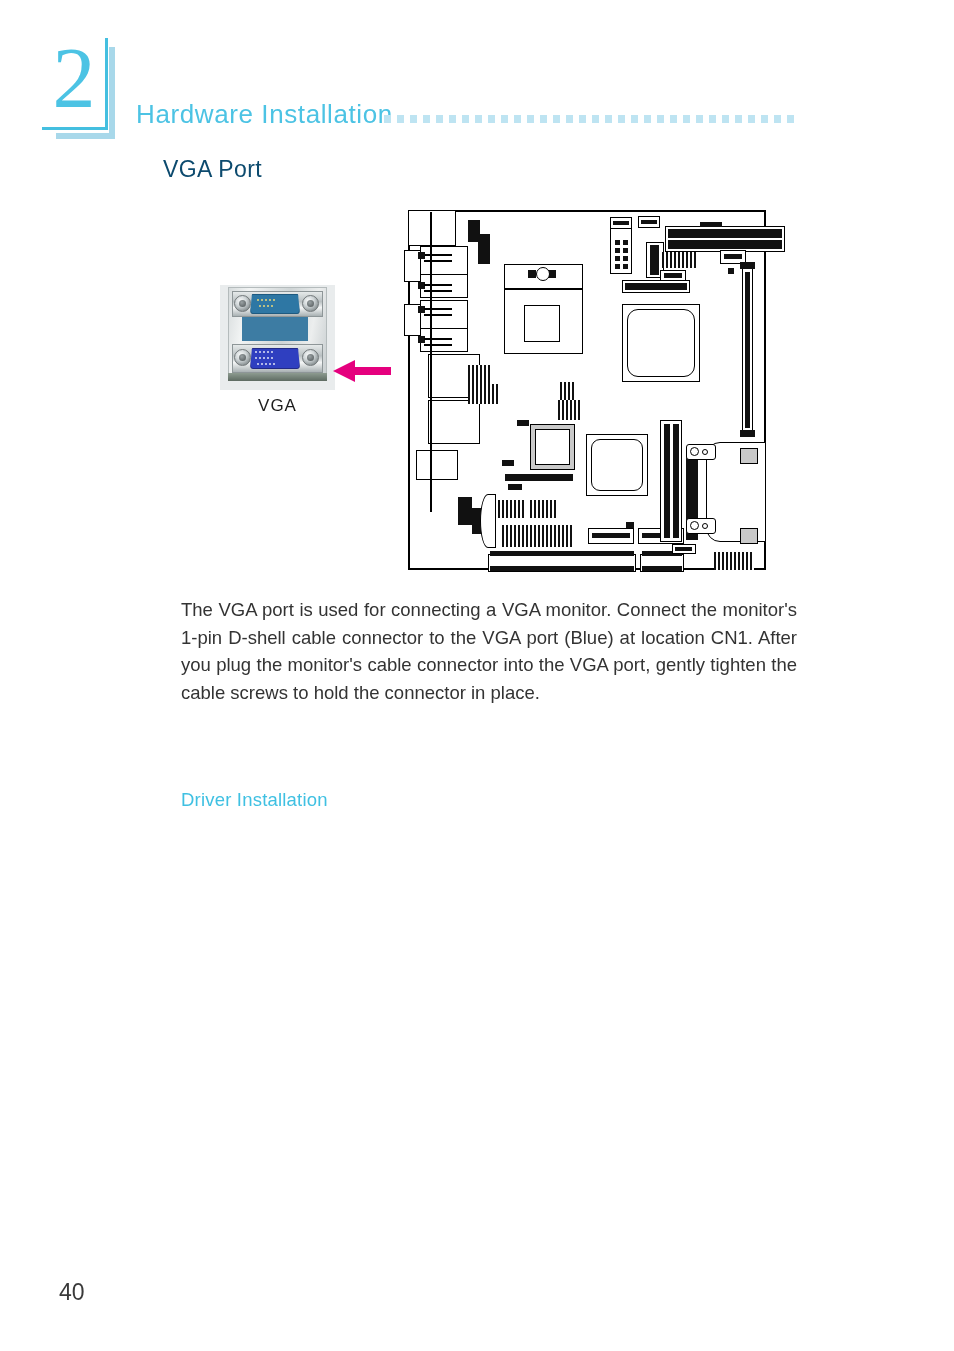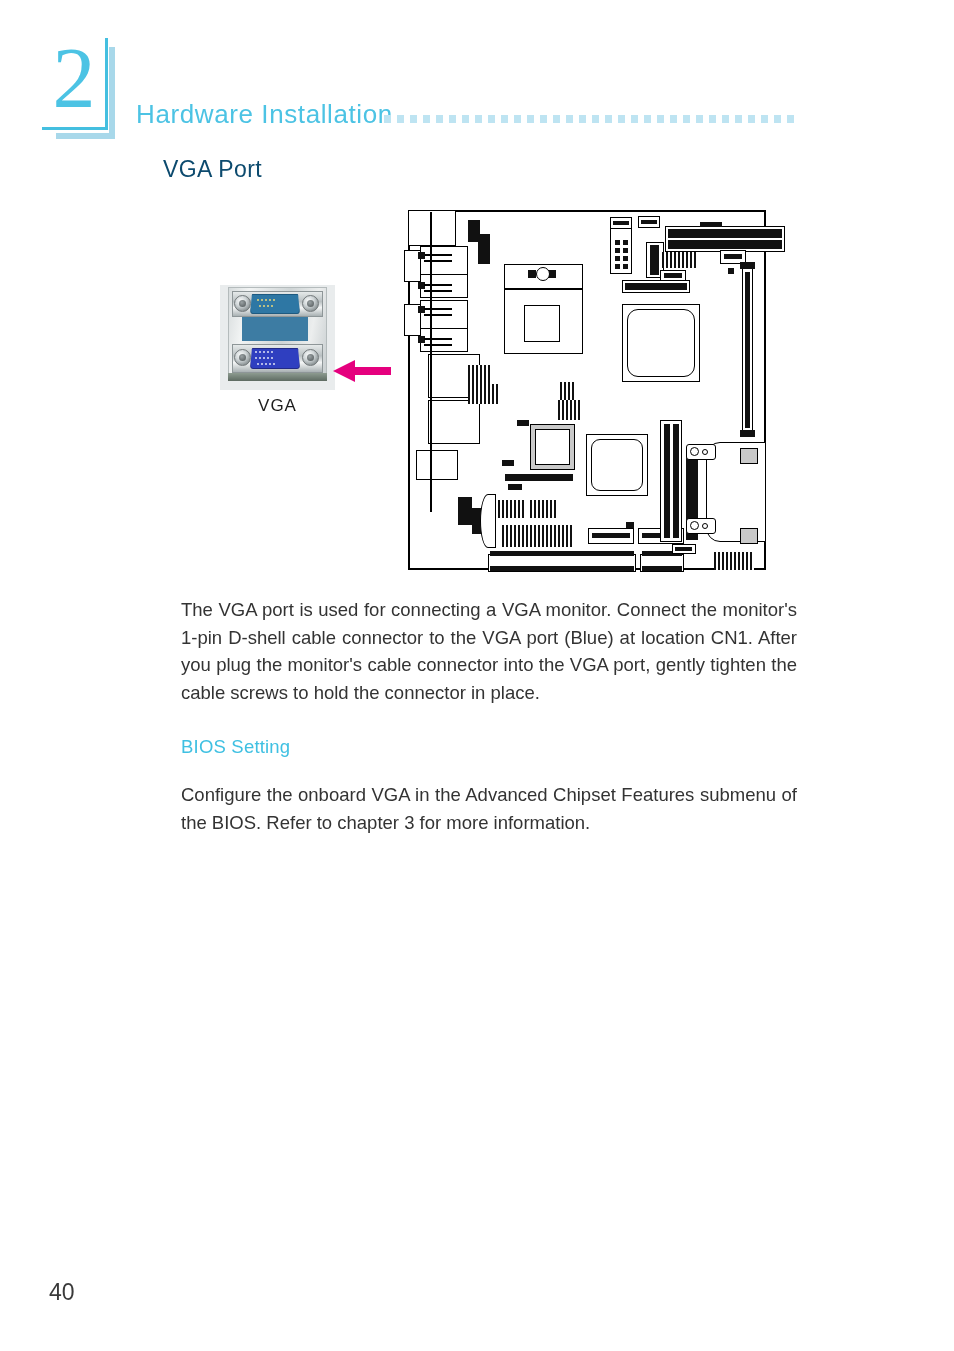--- a/index.html
+++ b/index.html
@@ -308,21 +308,21 @@
     font-weight: 400;
     color: #3fc0e2;
     letter-spacing: 0.2px;
   }
   .gap-lg { height: 30px; }
   .gap-md { height: 23px; }
 
   
   .page-number {
     position: absolute;
-    left: 49px;
+    left: 59px;
     top: 1279px;
     font-size: 23px;
     color: #3a3a3a;
   }
 </style>
 </head>
 <body>
 
 <div class="chapter-header">
 
@@ -569,22 +569,21 @@
     <div class="pc" style="left:265px;top:335px;width:17px;height:4px;"></div>
 
   </div>
 </div>
 
 <div class="content">
 
   <p class="body">The VGA port is used for connecting a VGA monitor. Connect the monitor's 1-pin D-shell cable connector to the VGA port (Blue) at location CN1. After you plug the monitor's cable connector into the VGA port, gently tighten the cable screws to hold the connector in place.</p>
 
   <div class="gap-lg"></div>
-  <h3 class="sub">BIOS Setting</h3>
   <div class="gap-md"></div>
-  <p class="body">Configure the onboard VGA in the Advanced Chipset Features submenu of the BIOS. Refer to chapter 3 for more information.</p>
 
   <div class="gap-lg"></div>
+  <h3 class="sub">Driver Installation</h3>
   <div class="gap-md"></div>
 
 </div>
 
 <div class="page-number">40</div>
 
 </body></html>

